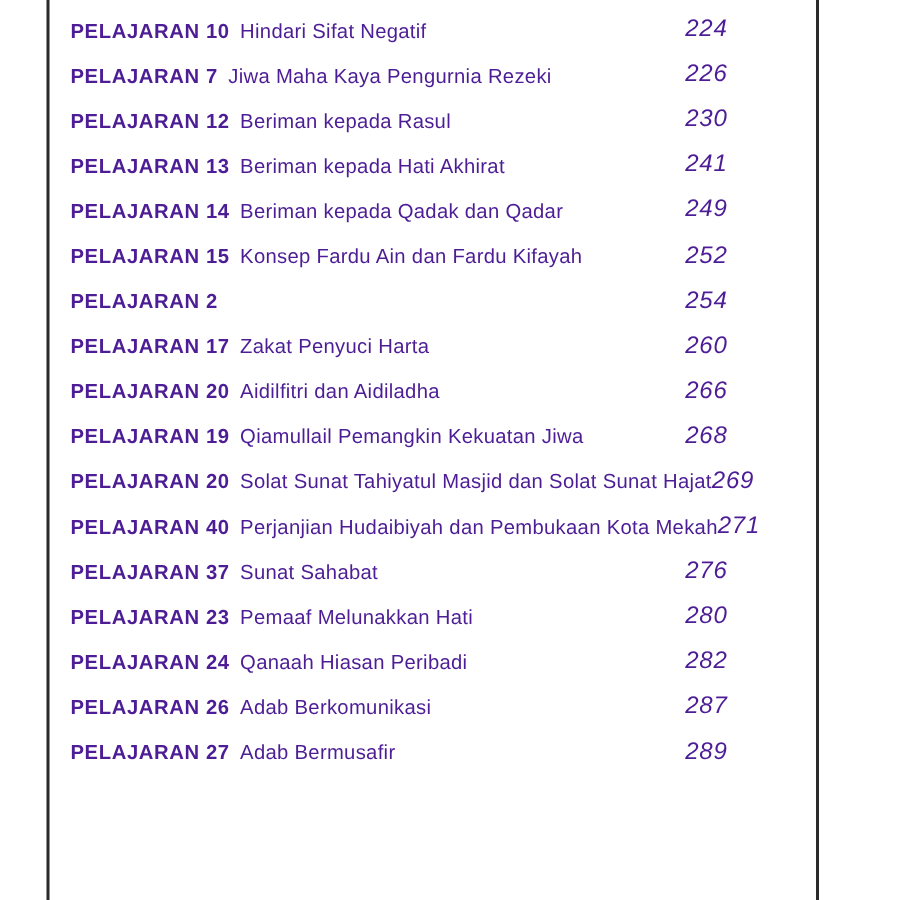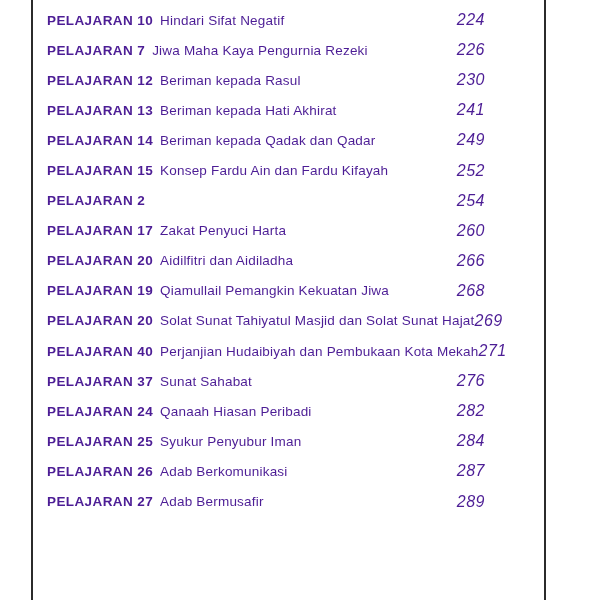--- a/index.html
+++ b/index.html
@@ -161,36 +161,36 @@
   </div>
 
   <div class="toc-row">
     <span class="entry">
       <span class="lesson-label">PELAJARAN 37</span>
       <span class="lesson-title">Sunat Sahabat</span>
     </span>
     <span class="page-num">276</span>
   </div>
 
+  <div class="toc-row">
+    <span class="entry">
+      <span class="lesson-label">PELAJARAN 23</span>
+      <span class="lesson-title">Pemaaf Melunakkan Hati</span>
+    </span>
+    <span class="page-num">280</span>
+  </div>
 
   <div class="toc-row">
     <span class="entry">
       <span class="lesson-label">PELAJARAN 24</span>
       <span class="lesson-title">Qanaah Hiasan Peribadi</span>
     </span>
     <span class="page-num">282</span>
   </div>
 
-  <div class="toc-row">
-    <span class="entry">
-      <span class="lesson-label">PELAJARAN 25</span>
-      <span class="lesson-title">Syukur Penyubur Iman</span>
-    </span>
-    <span class="page-num">284</span>
-  </div>
 
   <div class="toc-row">
     <span class="entry">
       <span class="lesson-label">PELAJARAN 26</span>
       <span class="lesson-title">Adab Berkomunikasi</span>
     </span>
     <span class="page-num">287</span>
   </div>
 
   <div class="toc-row">

